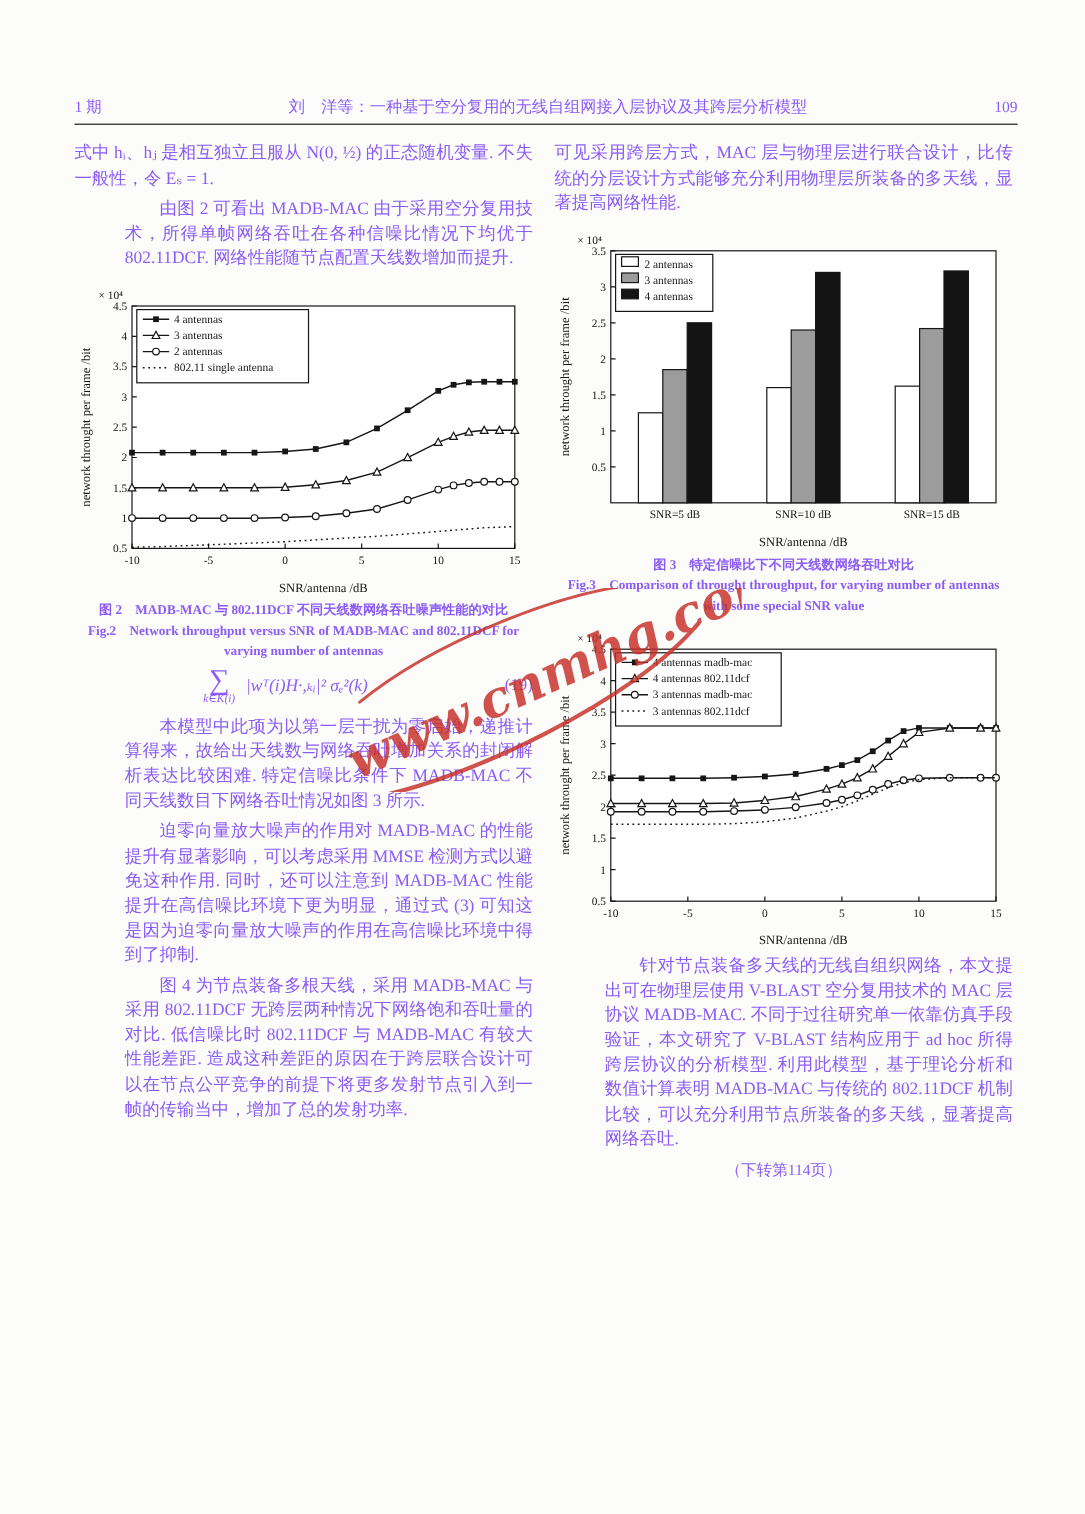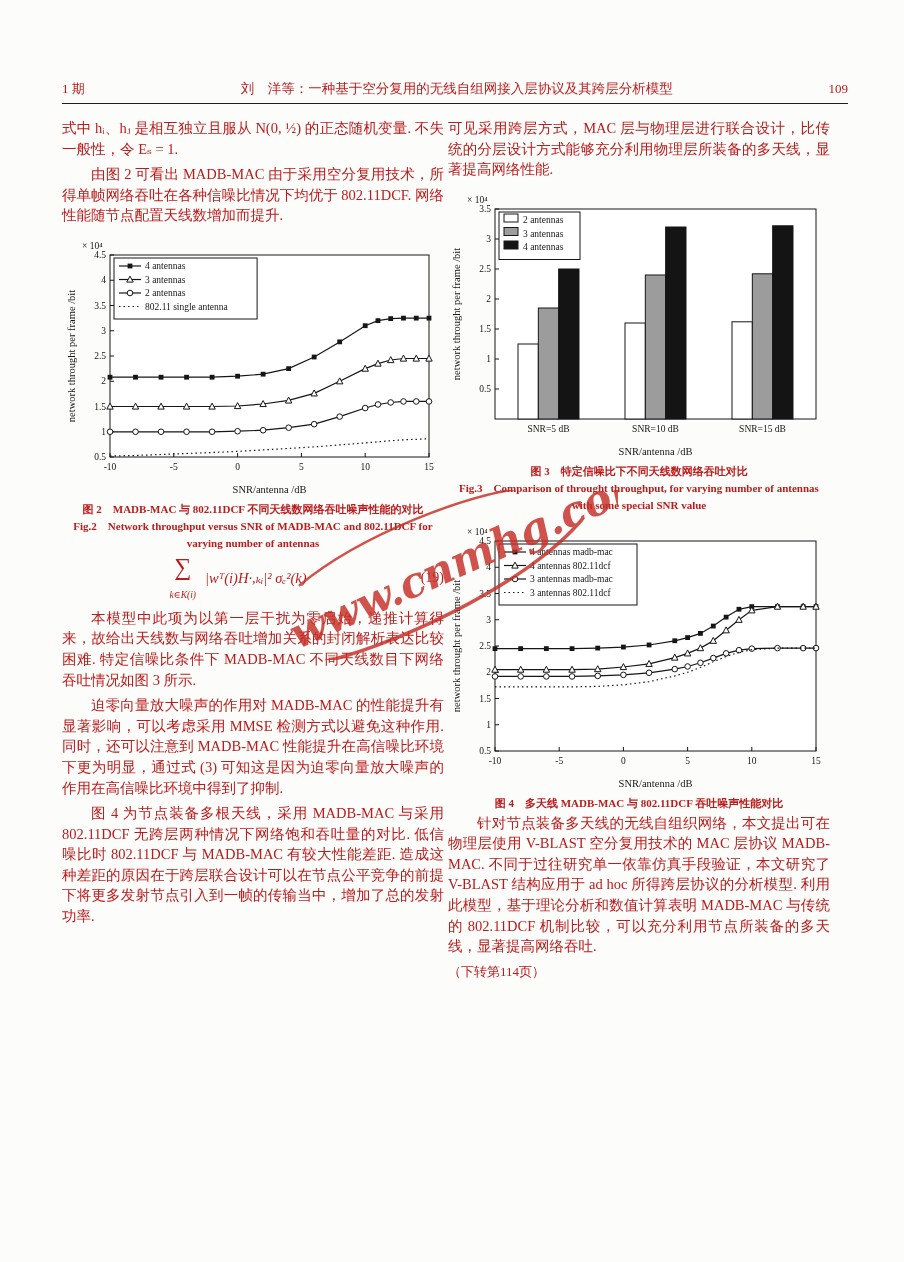--- a/index.html
+++ b/index.html
@@ -1,39 +1,39 @@
 <!DOCTYPE html>
 <html><head>
 <meta charset="utf-8">
 <style>
   html,body{margin:0;padding:0;background:#ffffff;}
   .page{
     width:904px;height:1262px;position:relative;overflow:hidden;
-    background:#fcfcfa;color:#b91c1c;box-sizing:border-box;
+    background:#fcfcfa;color:#8b5cf6;box-sizing:border-box;
     padding:80px 56px 39px 62px;
     font-family:"Liberation Serif","DejaVu Serif",serif;
   }
   .header{display:flex;justify-content:space-between;align-items:baseline;
     font-size:13px;padding-bottom:5px;border-bottom:1.6px solid #1d1d1d;}
   .running-title{font-size:13.5px;}
-  .columns{display:flex;gap:4px;margin-top:14px;}
+  .columns{display:flex;gap:18px;margin-top:14px;}
   .col{width:382px;}
   p{margin:0 0 5px;font-size:14.5px;line-height:1.42;text-align:justify;}
-  .indent{text-indent:2em;}
+  .indent{text-indent:2em;margin-left:42px;}
   .noindent{text-indent:0;}
   figure{margin:4px 0 2px;text-align:center;}
   .cap{text-align:center;font-size:11px;line-height:1.5;margin:1px 0;font-weight:600;text-indent:0;}
   .equation{position:relative;text-align:center;margin:4px 0 7px;padding-right:30px;}
   .sum-stack{display:inline-flex;flex-direction:column;align-items:center;vertical-align:middle;}
   .sum{font-size:24px;line-height:1;}
-  .sum-sub{font-size:9.5px;font-style:italic;margin-top:12px;line-height:1;}
+  .sum-sub{font-size:9.5px;font-style:italic;margin-top:0;line-height:1;}
   .eq-expr{font-style:italic;font-size:14.5px;margin-left:5px;vertical-align:middle;}
   .eq-num{position:absolute;right:0;top:50%;transform:translateY(-50%);font-size:14px;}
   .section-heading{font-size:16px;font-weight:700;margin:12px 0 8px;}
-  .note{text-align:left;font-size:13px;margin-top:6px;text-indent:0;}
+  .note{text-align:center;font-size:13px;margin-top:6px;text-indent:0;}
   .watermark{position:absolute;left:268px;top:490px;opacity:.82;pointer-events:none;}
   svg{display:block;margin:0 auto;}
 </style>
 </head>
 <body>
 
 <div class="page">
 
   <div class="header">
     <span>1 期</span>
@@ -312,21 +312,20 @@
             <line x1="55" y1="48.5" x2="77" y2="48.5" stroke="#161616" stroke-width="1.2"></line>
             <polygon points="66,45.1 62.8,51.1 69.2,51.1" fill="#fff" stroke="#161616" stroke-width="1"></polygon>
             <text x="81" y="51.5" text-anchor="start" font-size="9.5" fill="#161616" font-family="&quot;Liberation Serif&quot;, serif">4 antennas 802.11dcf</text>
             <line x1="55" y1="62" x2="77" y2="62" stroke="#161616" stroke-width="1.2"></line>
             <circle cx="66" cy="62" r="2.8" fill="#fff" stroke="#161616" stroke-width="1"></circle>
             <text x="81" y="65" text-anchor="start" font-size="9.5" fill="#161616" font-family="&quot;Liberation Serif&quot;, serif">3 antennas madb-mac</text>
             <line x1="55" y1="75.5" x2="77" y2="75.5" stroke="#161616" stroke-width="1.2" stroke-dasharray="1.5 3"></line>
             <text x="81" y="78.5" text-anchor="start" font-size="9.5" fill="#161616" font-family="&quot;Liberation Serif&quot;, serif">3 antennas 802.11dcf</text>
           </svg>
       </figure>
-      <p class="cap">图 4　多天线 MADB-MAC 与 802.11DCF 吞吐噪声性能对比</p>
 
       <p class="indent">针对节点装备多天线的无线自组织网络，本文提出可在物理层使用 V-BLAST 空分复用技术的 MAC 层协议 MADB-MAC. 不同于过往研究单一依靠仿真手段验证，本文研究了 V-BLAST 结构应用于 ad hoc 所得跨层协议的分析模型. 利用此模型，基于理论分析和数值计算表明 MADB-MAC 与传统的 802.11DCF 机制比较，可以充分利用节点所装备的多天线，显著提高网络吞吐.</p>
       <p class="note">（下转第114页）</p>
     </div>
 
   </div>
 
   <svg class="watermark" width="350" height="170" viewBox="0 0 350 170">
     <g transform="rotate(-24 175 85)">
       <path d="M 14 112 C 92 132 252 128 326 90" fill="none" stroke-width="3.5" stroke-linecap="round" stroke="#c62f26"></path>

